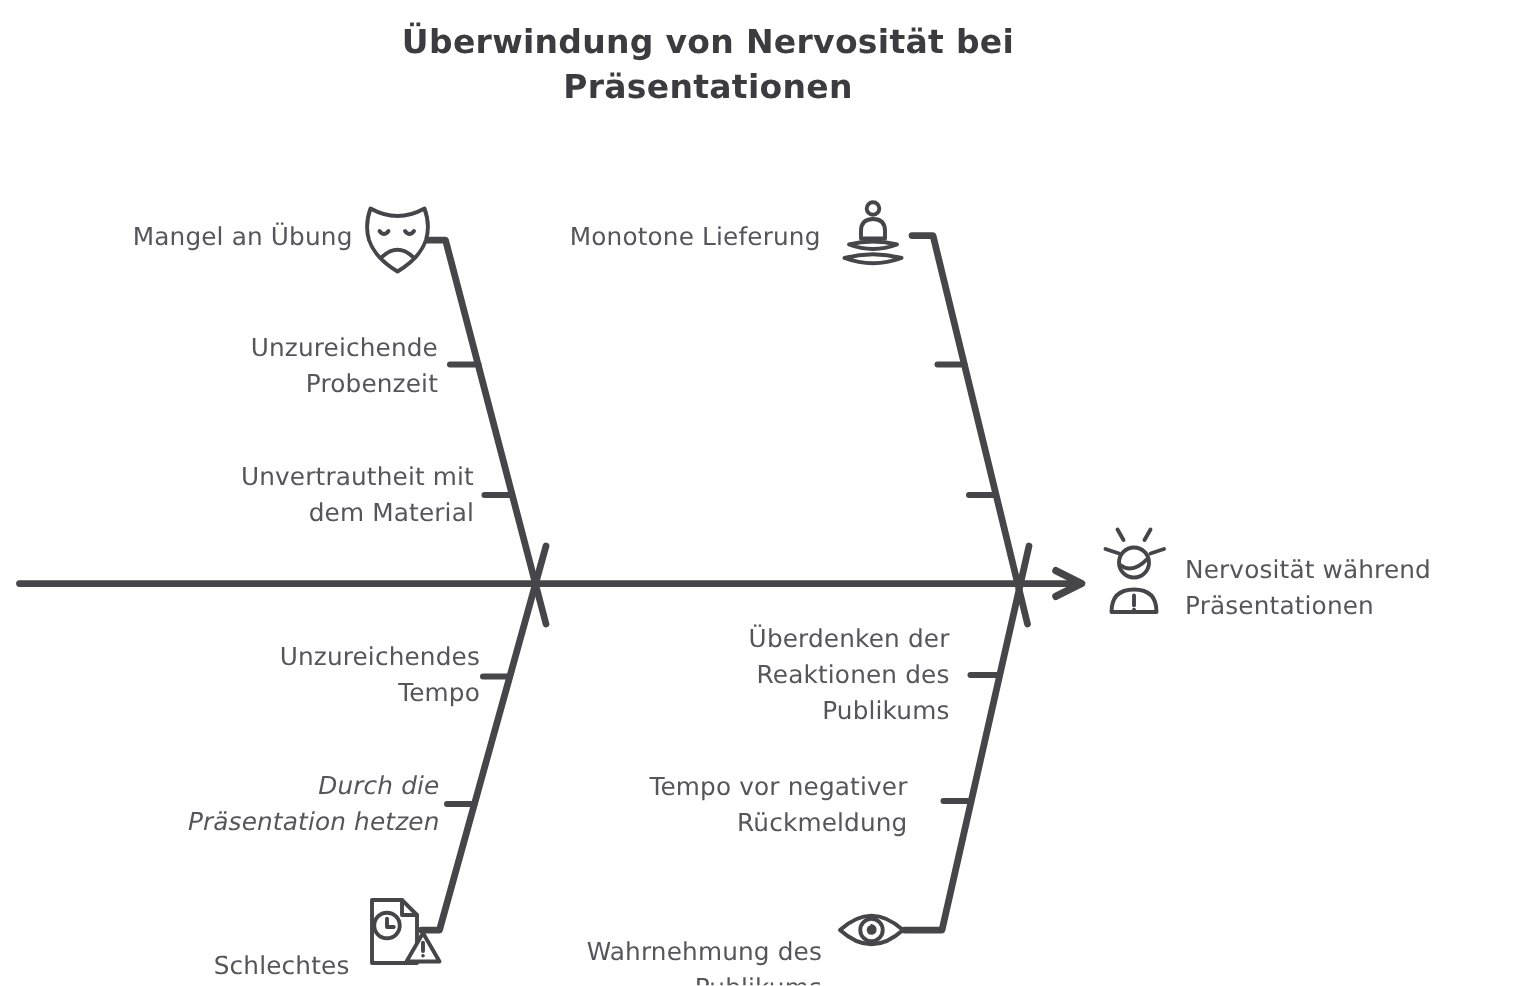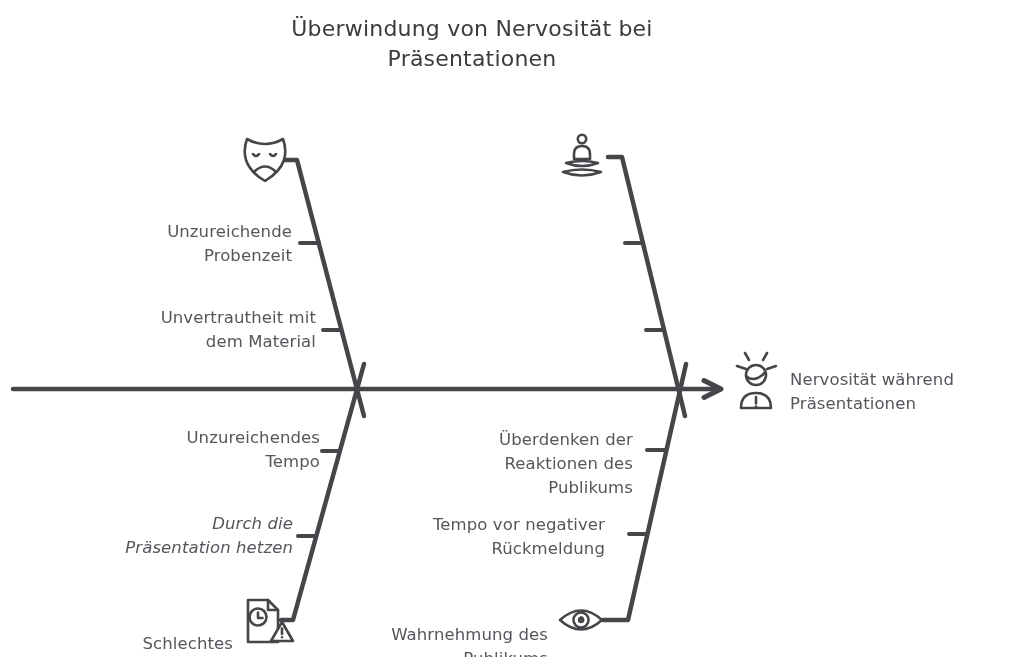--- a/index.html
+++ b/index.html
@@ -2,21 +2,21 @@
 <html><head>
 <meta charset="utf-8">
 <style>
   html,body{margin:0;padding:0;background:#ffffff;}
   .canvas{
     position:relative;width:1024px;height:657px;background:#ffffff;overflow:hidden;
     font-family:"DejaVu Sans",sans-serif;color:#55555c;
   }
   .title{
     position:absolute;left:0;top:14px;width:944px;
-    text-align:center;font-size:22px;line-height:30px;font-weight:400;
+    text-align:center;font-size:22px;line-height:30px;font-weight:700;
     color:#3b3b40;white-space:pre-line;letter-spacing:.2px;
   }
   .label{
     position:absolute;font-size:16.5px;line-height:24px;
     white-space:pre-line;color:#55555c;letter-spacing:.1px;
   }
   .ta-r{text-align:right;}
   .ta-l{text-align:left;}
   svg.lines{position:absolute;left:0;top:0;}
   svg.lines path{stroke:#45454a;stroke-width:4.5;fill:none;stroke-linecap:round;stroke-linejoin:round;}
@@ -44,31 +44,33 @@
     <path class="tick" d="M300 243 L319 243"></path>
     <path class="tick" d="M323 330 L341 330"></path>
     <path class="tick" d="M625 243 L643 243"></path>
     <path class="tick" d="M646 330 L664 330"></path>
     <path class="tick" d="M322 451 L340 451"></path>
     <path class="tick" d="M298 536 L316 536"></path>
     <path class="tick" d="M647 450 L665 450"></path>
     <path class="tick" d="M629 534 L647 534"></path>
   </svg>
 
+  <div class="label ta-r" style="left:30px;top:146px;width:205px;">Mangel an Übung</div>
   <svg class="icon" style="left:240px;top:133px;" width="50" height="52" viewBox="0 0 50 52">
     <path class="fillw" d="M7 6 Q16 11 25 11 Q34 11 43 6 Q47 17 44 27 Q40 39 25 48 Q10 39 6 27 Q3 17 7 6 Z"></path>
     <path d="M13 21 Q16 25 19 21"></path>
     <path d="M30 21 Q33 25 36 21"></path>
     <path d="M15 38 Q25 29 35 38"></path>
   </svg>
   <div class="label ta-r" style="left:136px;top:306px;width:180px;">Unvertrautheit mit
 dem Material</div>
   <div class="label ta-r" style="left:112px;top:220px;width:180px;">Unzureichende
 Probenzeit</div>
 
+  <div class="label ta-r" style="left:345px;top:146px;width:202px;">Monotone Lieferung</div>
   <svg class="icon" style="left:556px;top:132px;" width="52" height="58" viewBox="0 0 52 58">
     <circle class="fillw" cx="26" cy="7" r="4.2"></circle>
     <path class="fillw" d="M18 27 L18 22 Q18 14 26 14 Q34 14 34 22 L34 27 Z"></path>
     <path class="fillw" d="M10 31 Q26 27 42 31 Q26 37 10 31 Z"></path>
     <path class="fillw" d="M7 40 Q26 35 45 40 Q26 47 7 40 Z"></path>
   </svg>
 
   <div class="label ta-r" style="left:140px;top:426px;width:180px;">Unzureichendes
 Tempo</div>
   <div class="label ta-r" style="left:113px;top:512px;width:180px;font-style:italic;">Durch die
@@ -78,21 +80,21 @@
   <svg class="icon" style="left:241px;top:596px;" width="56" height="52" viewBox="0 0 56 52">
     <path class="fillw" d="M7 4 L27 4 L37 14 L37 46 L7 46 Z"></path>
     <path d="M27 4 L27 14 L37 14"></path>
     <circle class="fillw" cx="17" cy="21" r="8.5"></circle>
     <path d="M17 16.5 L17 22 L21.5 22"></path>
     <path class="fillw" d="M41 26 L52 45 L30 45 Z"></path>
     <path d="M41 32.5 L41 38"></path>
     <circle class="solid" cx="41" cy="41.2" r="1.2"></circle>
   </svg>
 
-  <div class="label ta-r" style="left:453px;top:428px;width:180px;">Überdenken der
+  <div class="label ta-r" style="left:453px;top:414px;width:180px;">Überdenken der
 Reaktionen des
 Publikums</div>
   <div class="label ta-r" style="left:425px;top:513px;width:180px;">Tempo vor negativer
 Rückmeldung</div>
   <div class="label ta-r" style="left:368px;top:596px;width:180px;margin-top:27px;">Wahrnehmung des
 Publikums</div>
   <svg class="icon" style="left:556px;top:602px;" width="50" height="36" viewBox="0 0 50 36">
     <path class="fillw" d="M4 18 Q25 -1 46 18 Q25 37 4 18 Z"></path>
     <circle class="fillw" cx="25" cy="18" r="7.5"></circle>
     <circle class="solid" cx="25" cy="18" r="3.2"></circle>

